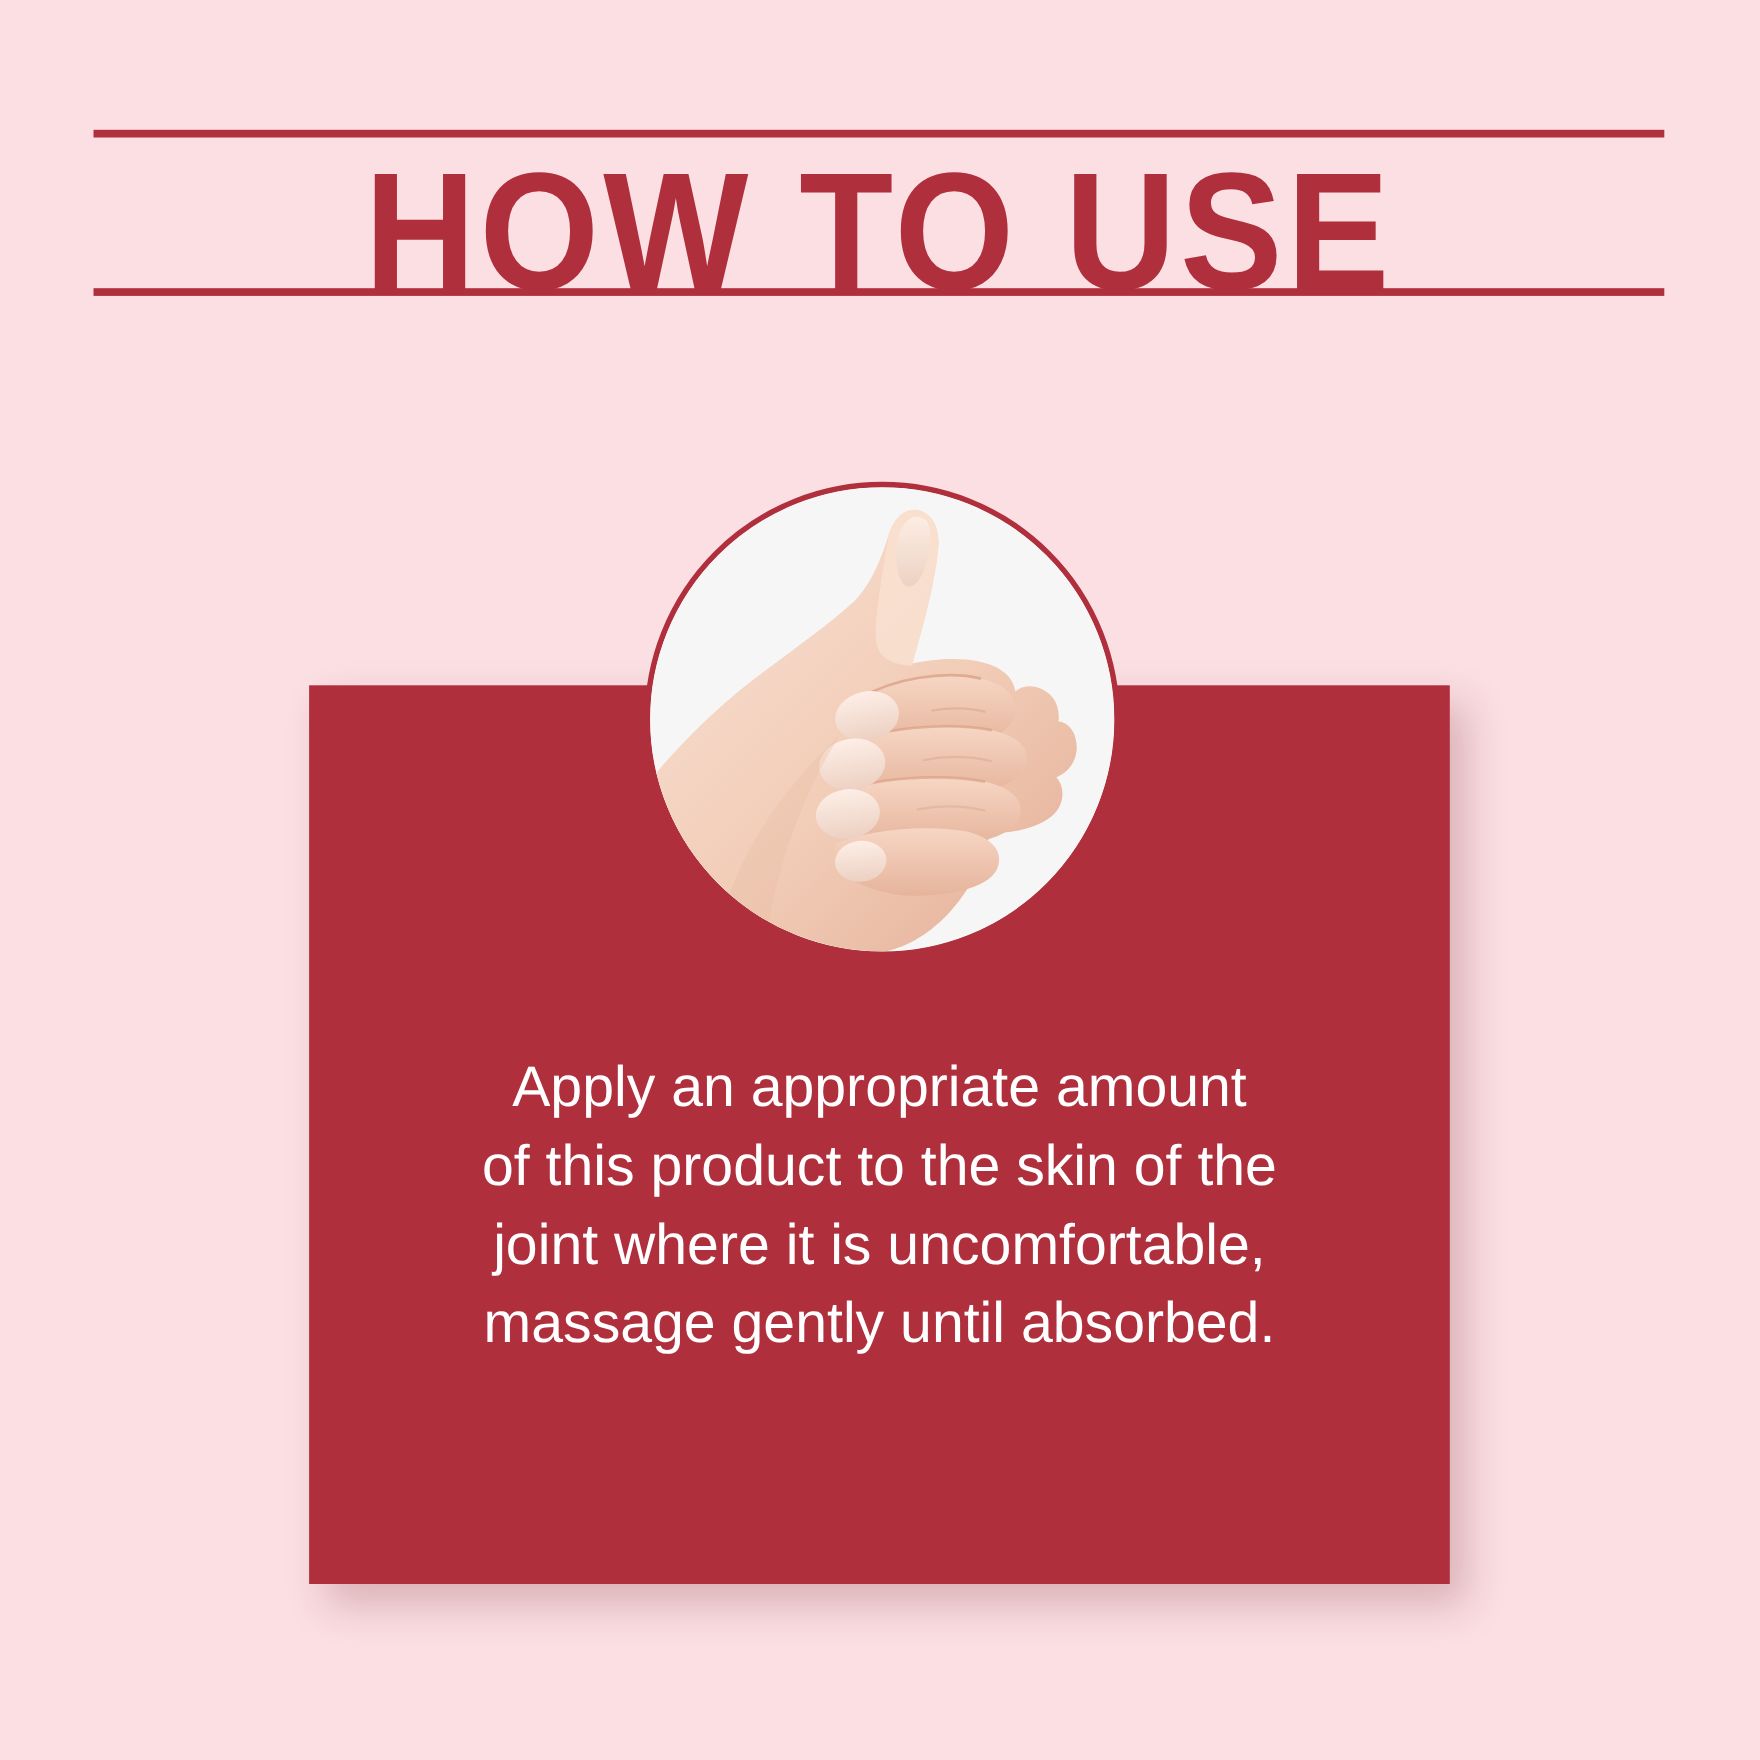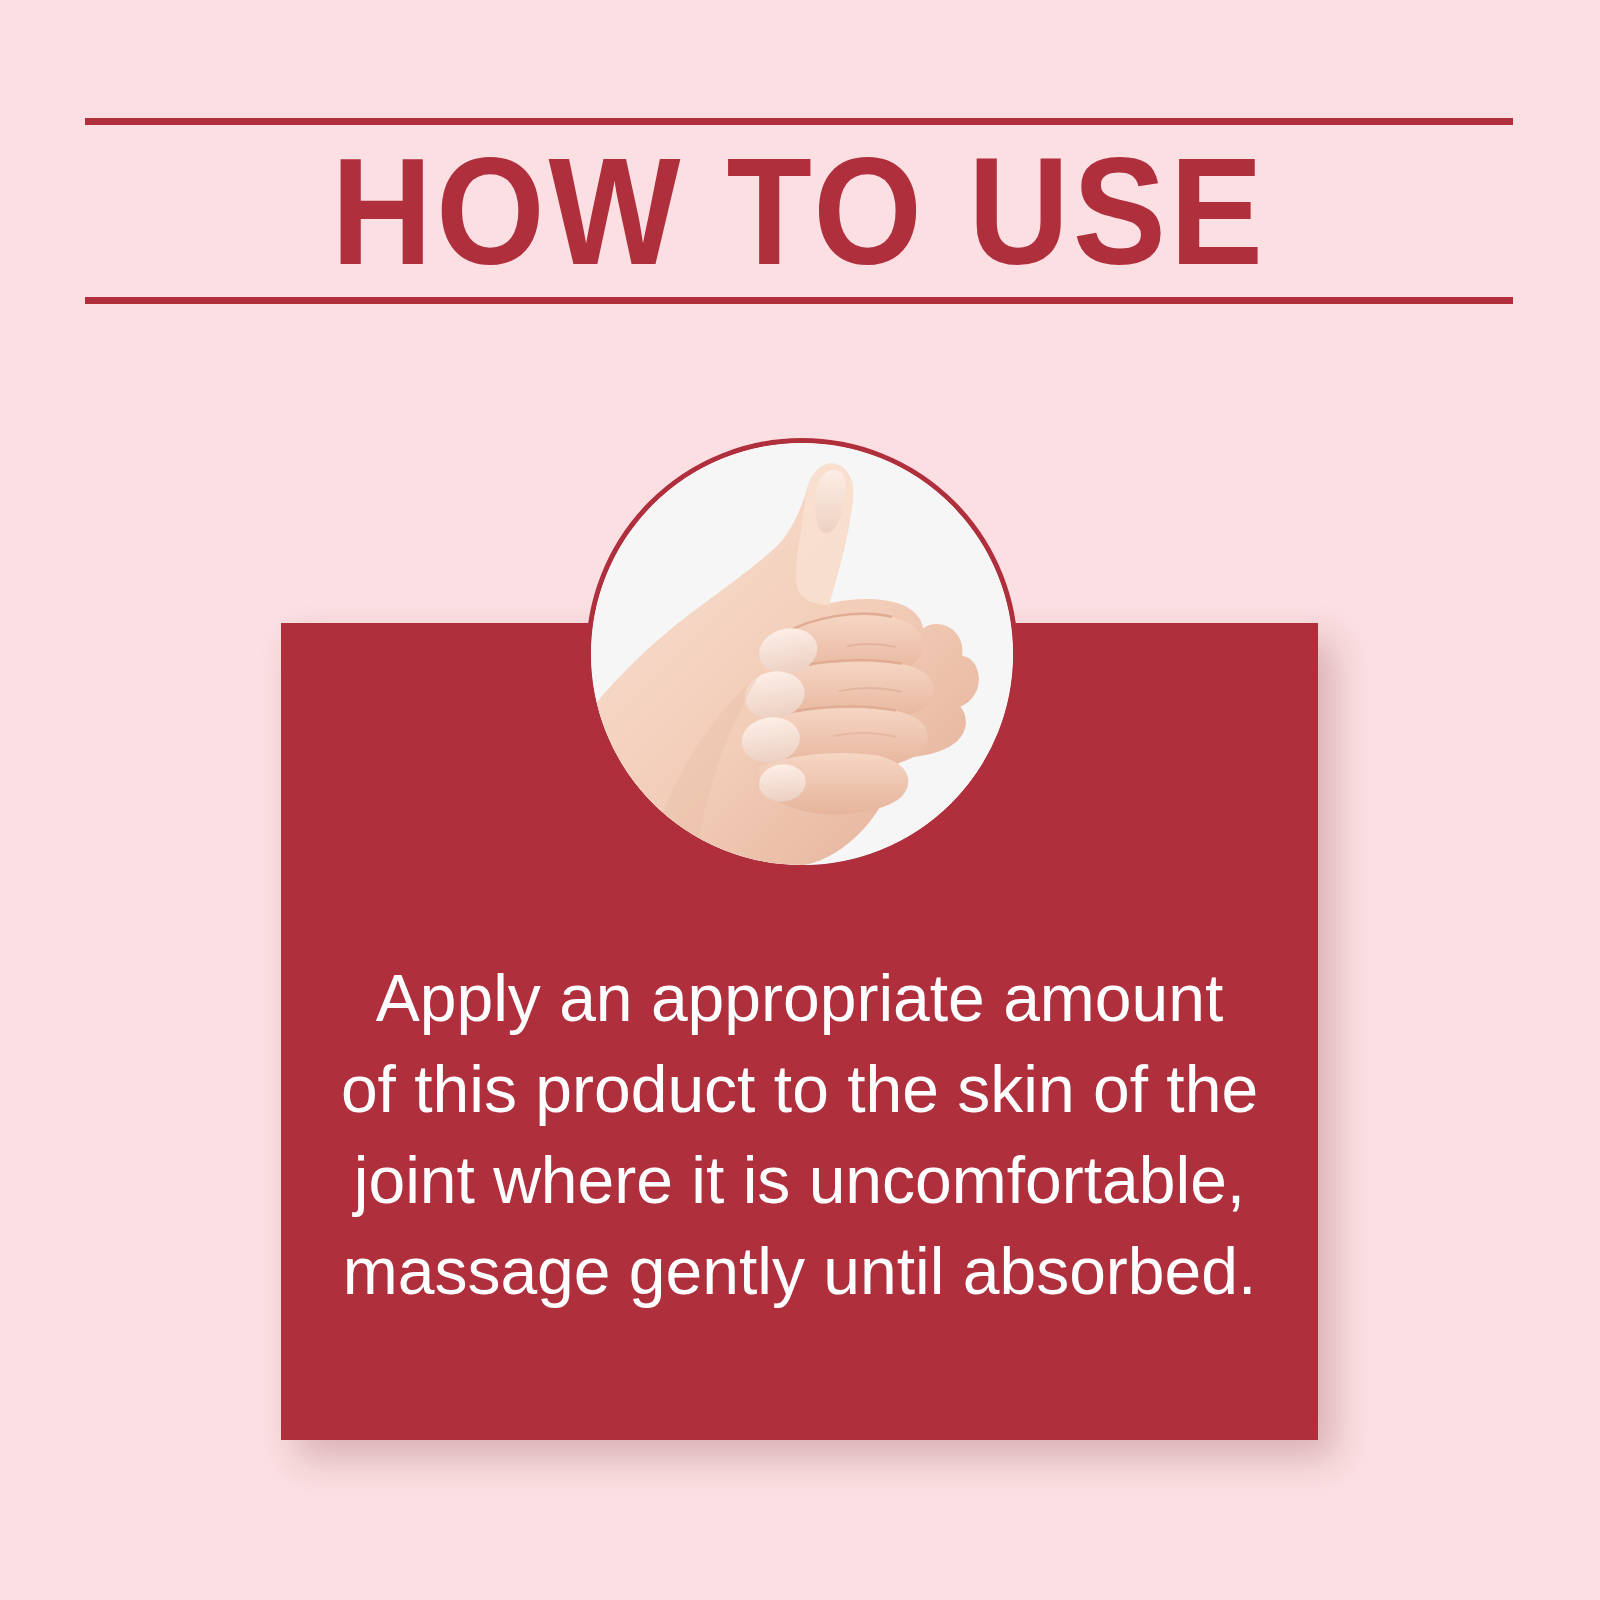--- a/index.html
+++ b/index.html
@@ -19,21 +19,21 @@
     height: 1600px;
     background: #fbdfe2;
   }
 
   
   .header-block {
     position: absolute;
     left: 85px;
     top: 118px;
     width: 1428px;
-    height: 186px;
+    height: 151px;
   }
   .rule {
     position: absolute;
     left: 0;
     width: 100%;
     height: 7px;
     background: #b02f3c;
   }
   .rule-top { top: 0; }
   .rule-bottom { bottom: 0; }
@@ -73,21 +73,21 @@
   .card-body {
     position: absolute;
     left: 0;
     right: 0;
     top: 330px;
     padding: 0 34px;
     text-align: center;
     color: #ffffff;
     font-family: "Liberation Sans", sans-serif;
     font-weight: normal;
-    font-size: 66px;
+    font-size: 52px;
     line-height: 1.38;
     letter-spacing: 0px;
     white-space: pre-line;
   }
 
   
   .photo-circle {
     position: absolute;
     left: 586px;
     top: 438px;

